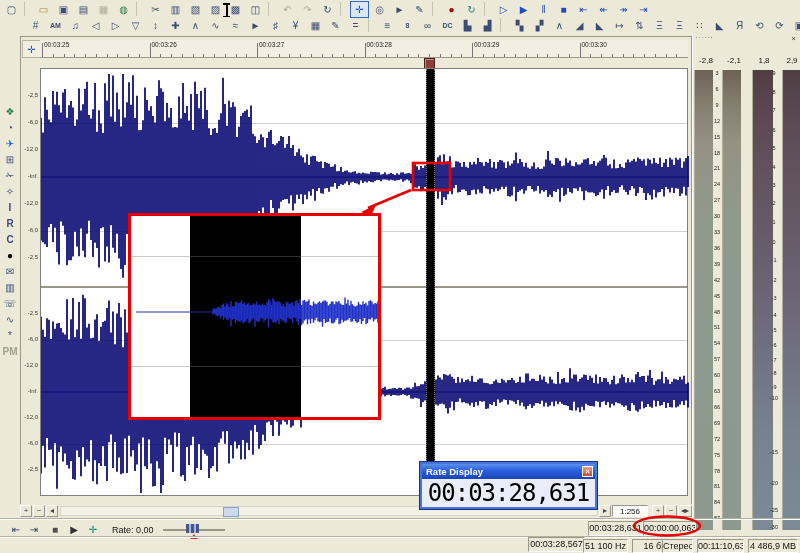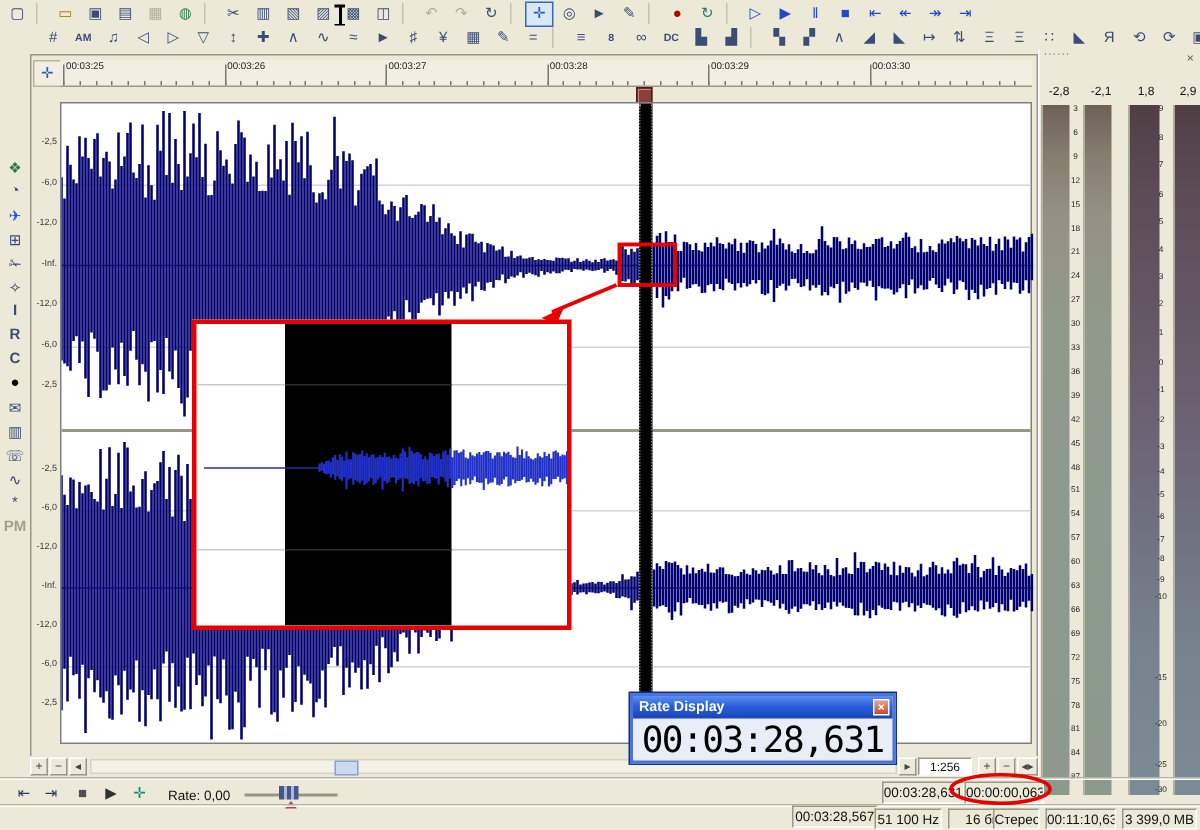--- a/index.html
+++ b/index.html
@@ -430,21 +430,21 @@
   <div id="status1">
       <div class="sfield" style="left: 528px; top: 521px; width: 57px; height: 15px; margin-top: 16px;">00:03:28,567</div>
       <div class="sfield" style="left: 588px; top: 521px; width: 55px; height: 15px;">00:03:28,631</div>
       <div class="sfield" style="left: 643px; top: 521px; width: 53px; height: 15px;">00:00:00,063</div>
     </div>
   <div id="status2">
       <div class="sfield" style="left: 583px; top: 539px; width: 45px; height: 14px;">51 100 Hz</div>
       <div class="sfield" style="left: 632px; top: 539px; width: 50px; height: 14px;">16 бит</div>
       <div class="sfield" style="left: 662px; top: 539px; width: 31px; height: 14px;">Стерео</div>
       <div class="sfield" style="left: 697px; top: 539px; width: 47px; height: 14px;">00:11:10,632</div>
-      <div class="sfield" style="left: 748px; top: 539px; width: 50px; height: 14px;">3 399,0 МВ</div>
+      <div class="sfield" style="left: 748px; top: 539px; width: 50px; height: 14px;">4 486,9 МВ</div>
     </div>
 
   <div id="td">
     <div id="tdtitle">
       <span>Rate Display</span>
       <div id="tdclose">×</div>
     </div>
     <div id="tdvalue">00:03:28,631</div>
   </div>
 

